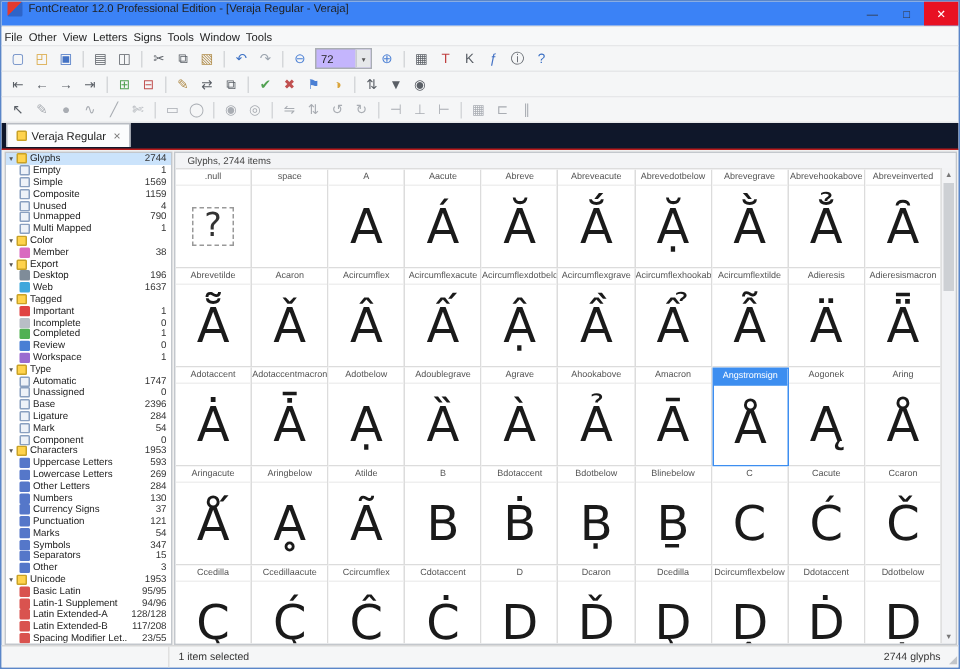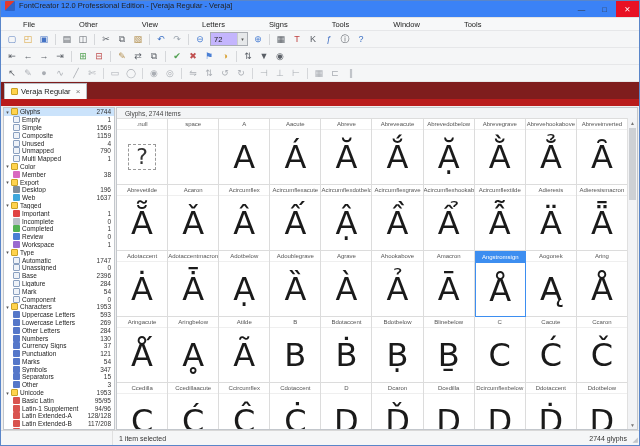--- a/index.html
+++ b/index.html
@@ -10,30 +10,30 @@
   }
   
   #titlebar{height:16px;flex:none;display:flex;background:#3b82f6;border-bottom:1px solid #e4e4e4}
   .appicon{width:10px;height:10px;margin:0 4px 0 4px;border-radius:1px;background:linear-gradient(135deg,#e23a2e 50%,#2e64c8 50%)}
   #title{font-size:7.5px;color:#222;white-space:nowrap;overflow:hidden;flex:1}
   .wbtns{display:flex;height:100%}
   .wbtn{width:23px;height:100%;display:flex;align-items:center;justify-content:center;font-size:7.5px;color:#333}
   .wbtn.close{background:#e81123;color:#fff}
   
   #menubar{height:12px;flex:none;display:flex;align-items:center;background:#f7f8f9;border-bottom:1px solid #e6e7e9}
-  .menuitem{font-size:7.5px;color:#222;padding:0 22px;height:100%;display:flex;align-items:center}
+  .menuitem{font-size:7.5px;color:#222;padding:0 2px;height:100%;display:flex;align-items:center}
   
   .toolbar{height:16px;flex:none;display:flex;align-items:center;background:#f5f6f7;border-bottom:1px solid #e6e7e9;padding-left:3px}
   .tbi{width:14px;height:14px;flex:none;display:flex;align-items:center;justify-content:center;font-size:9px;margin:0 1px;border-radius:2px}
   .sep{width:1px;height:11px;background:#d5d7da;margin:0 3px;flex:none}
   .combo{display:flex;align-items:center;width:36px;height:12px;background:#c4b5fd;border:1px solid #a9adb3;margin:0 2px;flex:none}
   .combo .cval{flex:1;font-size:7.5px;padding-left:3px;color:#222}
   .combo .carr{width:9px;height:100%;background:#e6e8ea;border-left:1px solid #c9cccf;font-size:5px;display:flex;align-items:center;justify-content:center;color:#555}
   
-  #tabbar{height:17px;flex:none;background:#7f1d1d;display:flex;align-items:center;padding-left:3px;border-bottom:7px solid #b91c1c}
+  #tabbar{height:17px;flex:none;background:#0f172a;display:flex;align-items:flex-start;padding-left:3px;border-bottom:1px solid #b91c1c}
   .tab{height:15px;background:#fbfcfd;border:1px solid #b9bdc4;border-bottom:none;display:flex;align-items:center;gap:3px;padding:0 6px;font-size:7.5px;color:#222}
   .tabicon{width:7px;height:7px;background:#ffd34d;border:1px solid #c9a227;box-sizing:border-box;border-radius:1px}
   .tabclose{color:#777;font-size:8px;margin-left:2px}
   
   #content{flex:1;display:flex;overflow:hidden;padding:1px 1px 0 2px}
   #sidebar{width:110px;flex:none;background:#fff;border:1px solid #c3c7cc;overflow:hidden;margin-right:1px}
   .trow{height:7.8px;display:flex;align-items:center;font-size:6.5px;color:#222;white-space:nowrap;overflow:hidden}
   .trow.sel{background:#cbe3fb}
   .tarrow{width:7px;flex:none;text-align:center;font-size:5px;color:#555}
   .tindent{width:9px;flex:none}

